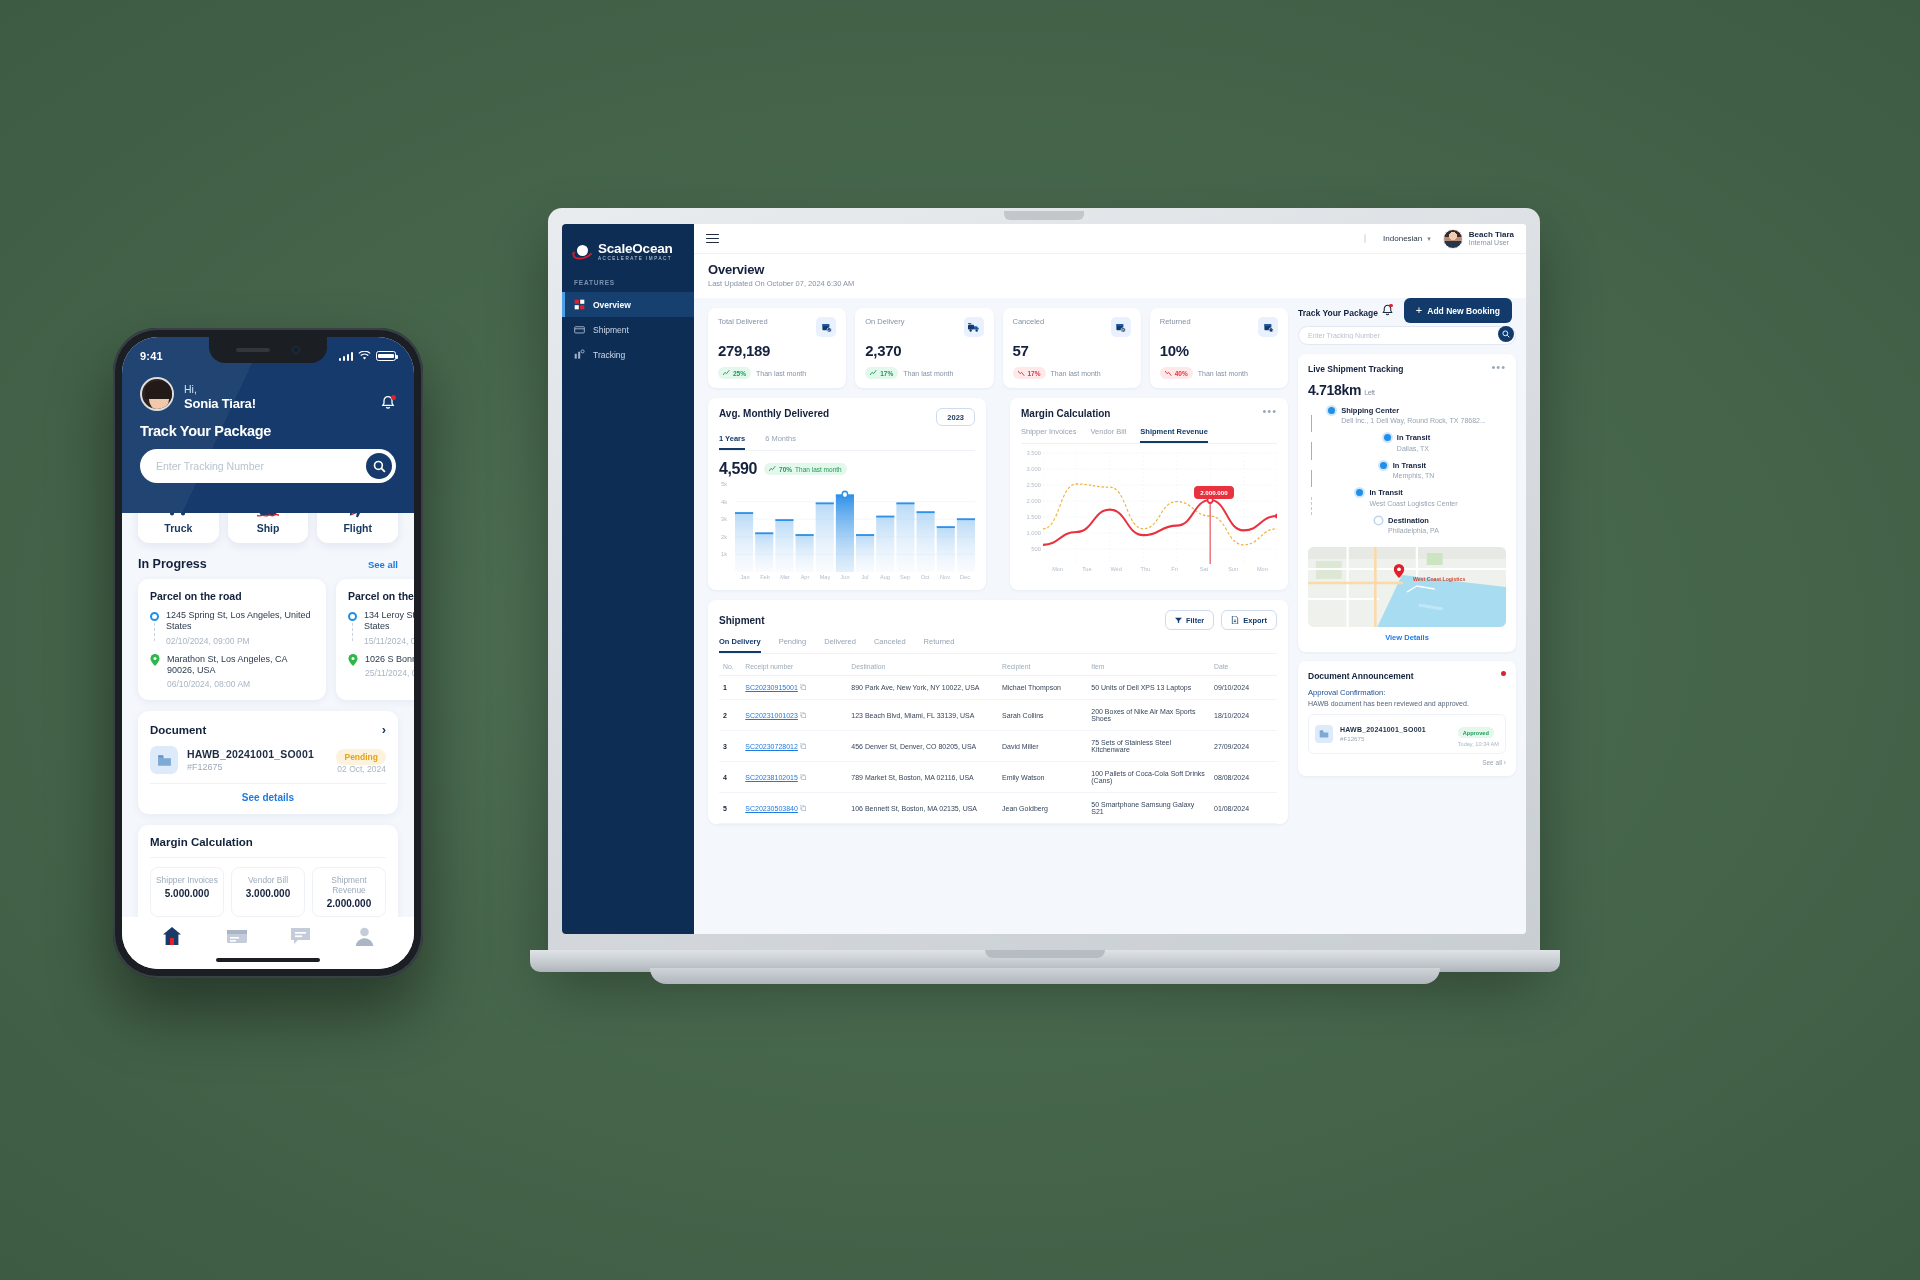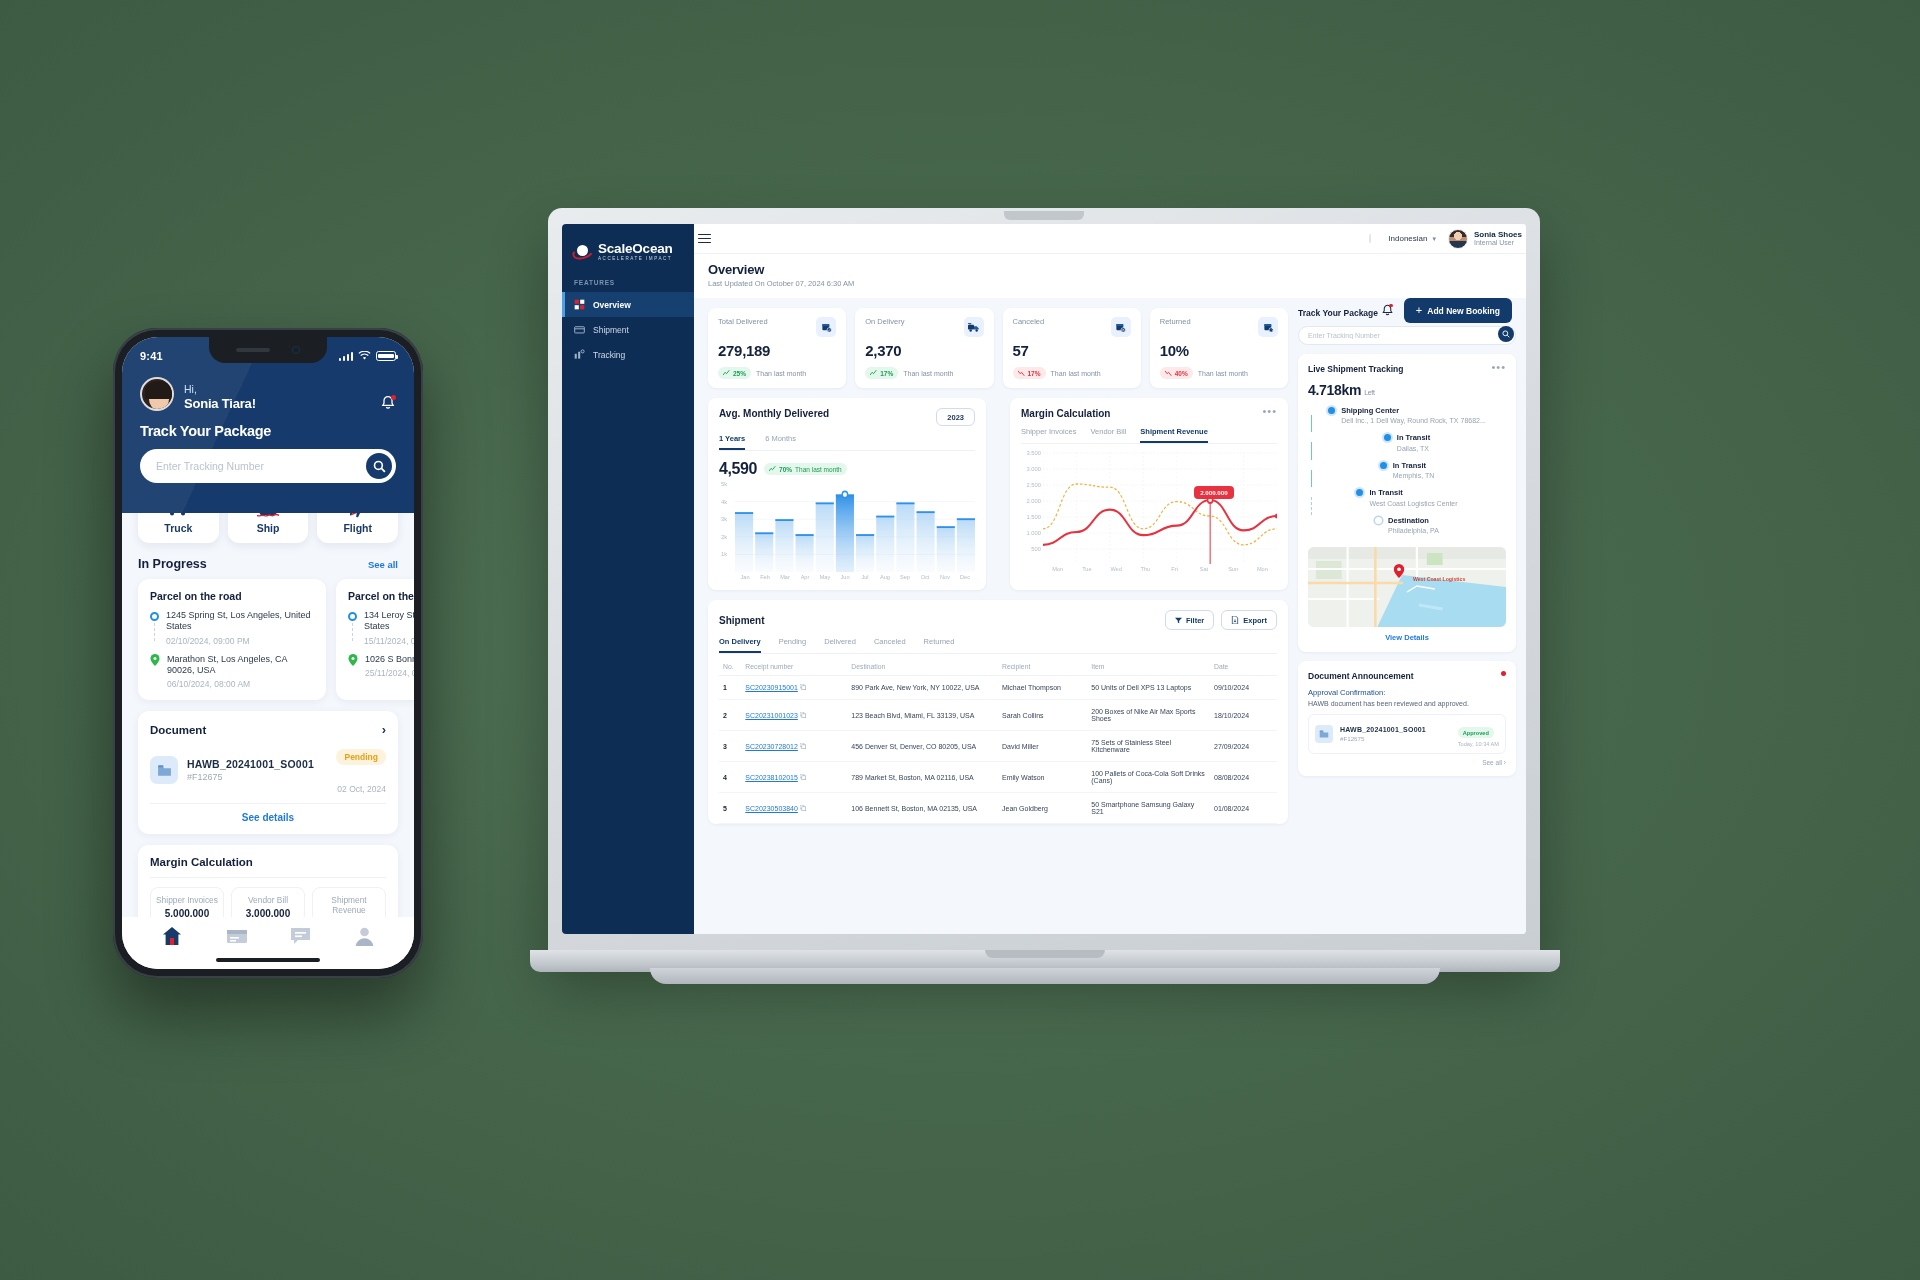--- a/index.html
+++ b/index.html
@@ -74,21 +74,21 @@
     padding: 7px 0 7px 12px; font-size: 8.5px; color: #cfdaea; position: relative;
   }
   .side-item.active { background: #16406f; color:#fff; font-weight: 600; }
   .side-item.active::before { content:""; position:absolute; left:0; top:0; bottom:0; width:3px; background:#4d9fe8; }
   .ico { width: 11px; height: 11px; flex-shrink:0; display:block; }
 
   
   .dash-main { flex: 1; background: #f4f7fc; display: flex; flex-direction: column; min-width: 0;}
   .topbar {
     height: 30px; background: #fff; display:flex; align-items:center;
-    justify-content: space-between; padding: 0 4px; flex-shrink: 0;
+    justify-content: space-between; padding: 0 12px; flex-shrink: 0;
     border-bottom: 1px solid #eef1f5;
   }
   .hamburger { width: 13px; }
   .hamburger span { display:block; height:1.6px; background:#1d2b3e; margin:2.6px 0; border-radius:2px; }
   .topbar-right { display:flex; align-items:center; gap:12px; }
   .lang { display:flex; align-items:center; gap:5px; font-size:8px; color:#2b3a4d; }
   .flag { width:14px; height:9px; border-radius:1.5px; overflow:hidden; display:block; }
   .flag .r { height:4.5px; background:#e1202e; }
   .flag .w { height:4.5px; background:#fff; border:.5px solid #e3e7ec; border-top:0;}
   .chev { font-size: 7px; color:#7b8a9c; }
@@ -298,21 +298,21 @@
   .pc-d { font-size:8.5px; color:#a9b5c3; margin-top:3px;}
   .pc-connect { position:absolute; left:4px; top:13px; height:18px; border-left:1.4px dashed #c9d4e0;}
   .ph-card { background:#fff; border-radius:11px; padding:11px 12px; margin-top:11px; box-shadow:0 2px 8px rgba(20,40,80,.06);}
   .pcard-head { display:flex; align-items:center; justify-content:space-between;}
   .pcard-title { font-size:11.5px; font-weight:700; color:#14213d;}
   .doc-item { display:flex; align-items:center; gap:9px; padding:9px 0 9px; border-bottom:1px solid #eef1f5;}
   .doc-item .di { width:28px; height:28px; border-radius:7px; background:#dceafa; display:flex;align-items:center;justify-content:center;flex-shrink:0;}
   .di-n { font-size:10.5px; font-weight:700; color:#1b2c44; letter-spacing:.2px;}
   .di-i { font-size:9px; color:#9dabbb; margin-top:2px;}
   .badge-pending { font-size:8.5px; font-weight:700; color:#e8a117; background:#fdf3dc; border-radius:9px; padding:3px 8px;}
-  .di-date { font-size:8.5px; color:#a9b5c3; margin-top:20px; text-align:right;}
+  .di-date { font-size:8.5px; color:#a9b5c3; margin-top:0; text-align:right;}
   .see-details { text-align:center; font-size:10px; color:#1f7ae0; font-weight:700; padding-top:8px; cursor:pointer;}
   .mc-grid { display:flex; gap:7px; margin-top:9px; }
   .mc-cell { flex:1; border:1px solid #eef1f5; border-radius:8px; padding:7px 4px; text-align:center;}
   .mc-l { font-size:8.4px; color:#9dabbb;}
   .mc-v { font-size:10px; font-weight:700; color:#14213d; margin-top:3px;}
   .divider-line { height:1px; background:#eef1f5; margin-top:9px;}
   .tabbar {
     height:52px; background:#fff; display:flex; align-items:center; justify-content:space-around;
     padding:0 18px 10px; flex-shrink:0;
   }
@@ -378,21 +378,21 @@
             </div>
           <div class="topbar-right">
             <div class="lang">
               <span class="flag"><span class="r"></span><span class="w"></span></span>
               <span>Indonesian</span>
               <span class="chev">▾</span>
             </div>
             <div class="user">
               <div class="avatar"></div>
               <div class="user-txt">
-                <div class="n">Sonia Shoes</div>
+                <div class="n">Beach Tiara</div>
                 <div class="r2">Internal User</div>
               </div>
             </div>
           </div>
         </div>
 
         <div class="page-head" style="position:relative;padding-bottom:10px;">
           <div class="page-title">Overview</div>
           <div class="page-sub">Last Updated On October 07, 2024 6:30 AM</div>
           <div class="head-actions">

